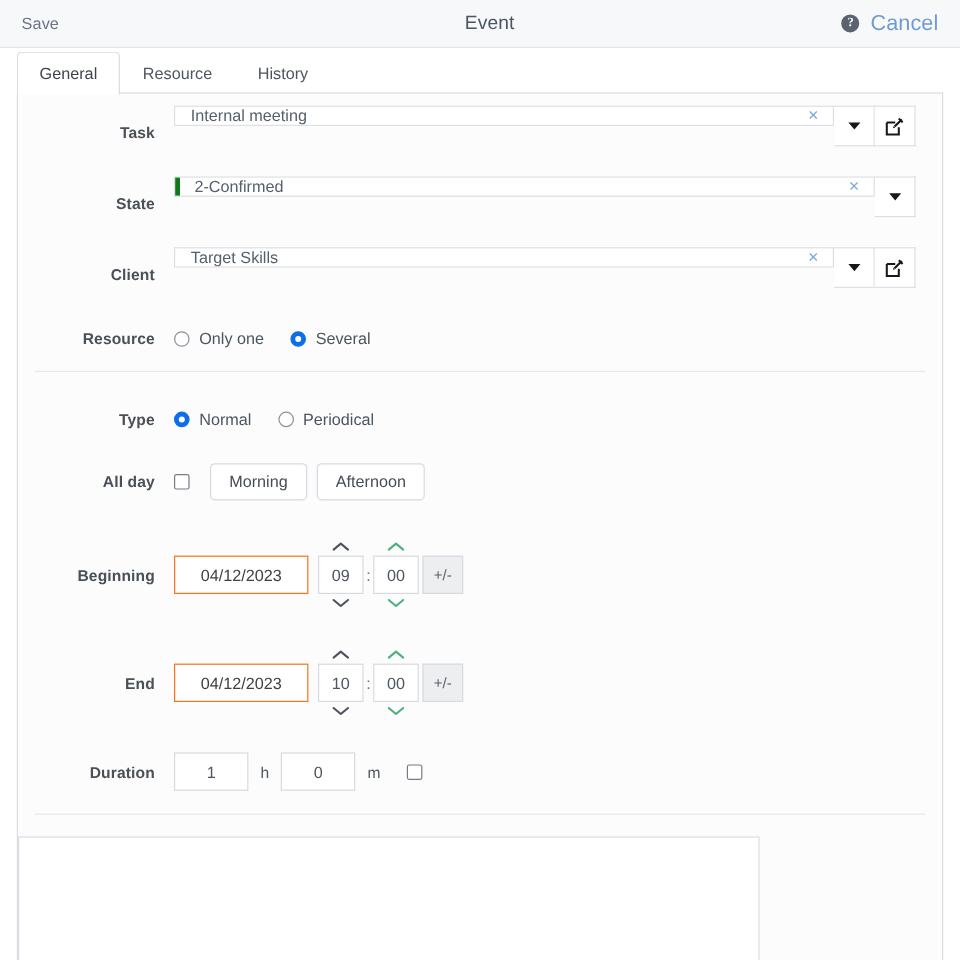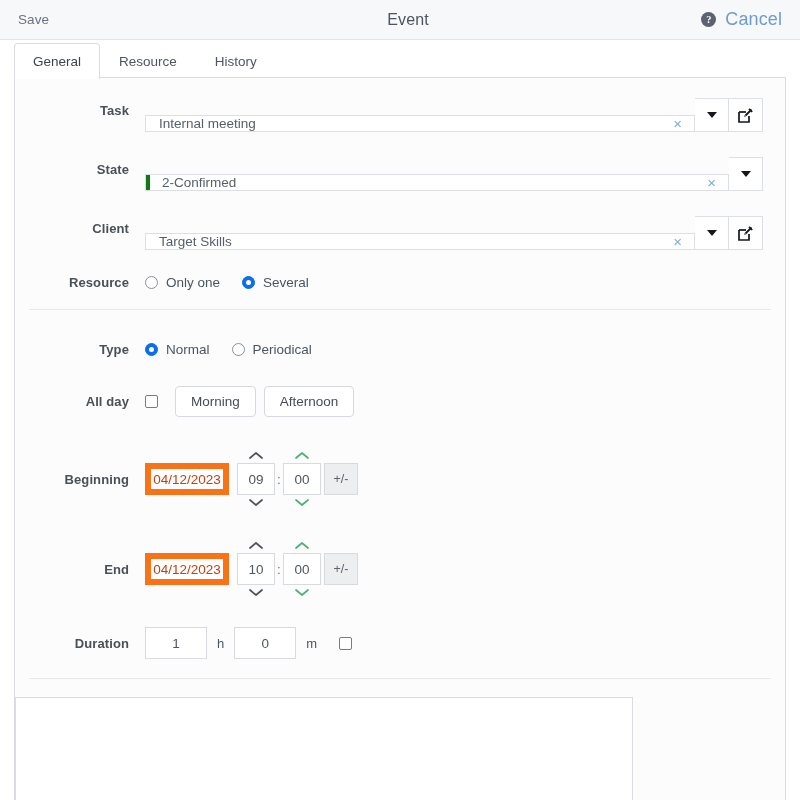--- a/index.html
+++ b/index.html
@@ -125,21 +125,21 @@
     font-weight: bold;
     color: #4a5057;
     flex: 0 0 auto;
     letter-spacing: .1px;
   }
   .ctl { display: flex; align-items: center; }
 
   
   .lookup {
     display: flex;
-    align-items: flex-end;
+    align-items: flex-start;
     width: 618px;
     height: 44px;
   }
   .lookup-box {
     flex: 1 1 auto;
     display: flex;
     align-items: center;
     border: 1px solid #dcdfe3;
     background: #ffffff;
     padding: 0 8px 0 0;
@@ -237,26 +237,26 @@
     border: 1px solid #d6d9dd;
     border-radius: 4px;
     background: #ffffff;
     font-size: 13.5px;
     color: #474d57;
     cursor: pointer;
     font-family: "Liberation Sans", sans-serif;
     line-height: 29px;
   }
   .date-input {
-    width: 84px;
+    width: 112px;
     height: 32px;
-    border: 6px solid #f97316;
-    background: #ffffff;
-    font-size: 13.5px;
-    color: #c2410c;
+    border: 1px solid #f97316;
+    background: #ffffff;
+    font-size: 13.5px;
+    color: #404040;
     text-align: center;
     font-family: "Liberation Sans", sans-serif;
     outline: none;
     padding: 0;
   }
   .spin-arrow {
     height: 15px;
     display: flex;
     align-items: center;
     justify-content: center;

